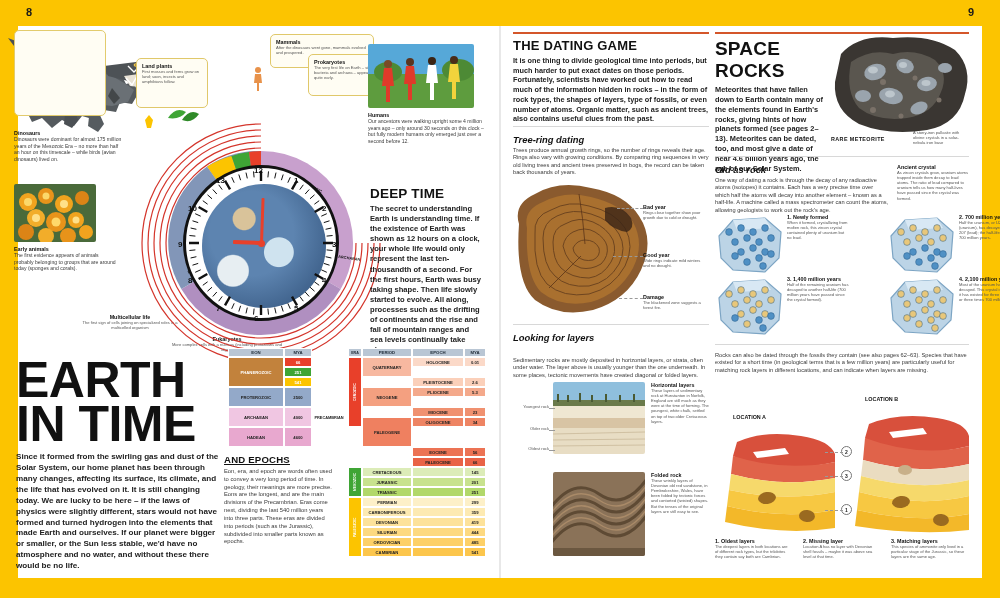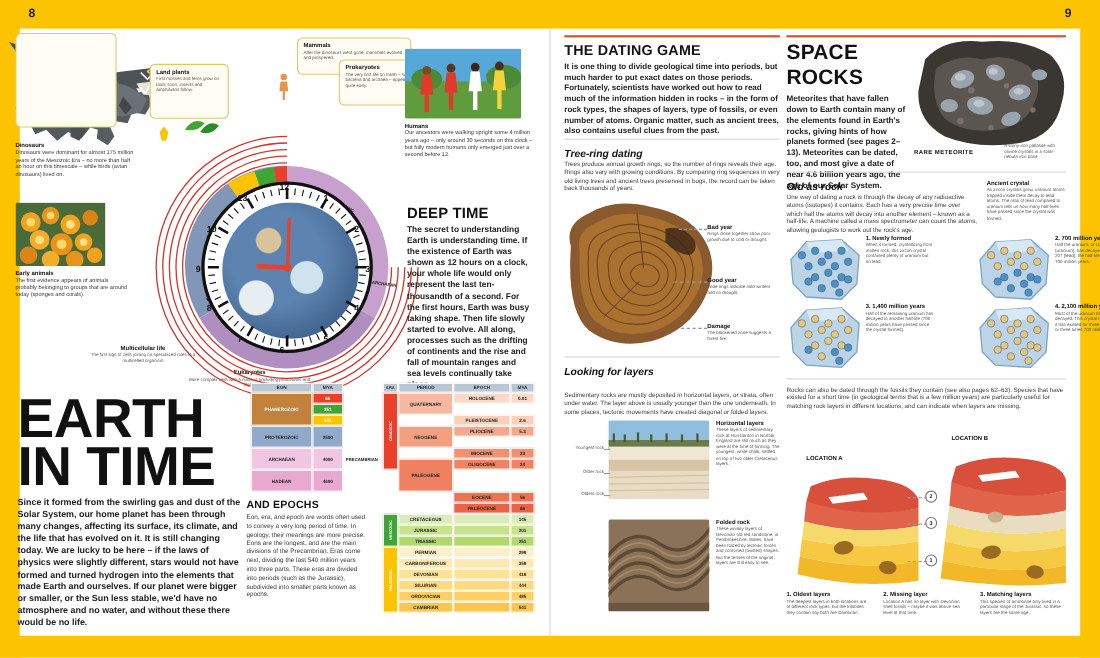--- a/index.html
+++ b/index.html
@@ -388,21 +388,21 @@
             <div class="trow">
              <div class="tcell" style="width:56px;height:20px;background:#e8a8cf">HADEAN</div>
              <div class="tcell" style="width:28px;height:20px;background:#e8a8cf">4600</div>
            </div>
           </div>
           <div class="tcell" style="width:34px;height:60px;background:#fff;color:#222;border:none;font-size:3.9px">PRECAMBRIAN</div>
         </div>
       </div>
 
     <div style="position:absolute; left:206px; top:428px; width:110px;">
-      <div class="htitle" style="font-size:9.6px; line-height:1.15; margin-bottom:3px;">AND EPOCHS</div>
+      <div class="htitle" style="font-size:9.6px; line-height:1.15; margin-bottom:3px;text-decoration:underline;">AND EPOCHS</div>
       <div class="cap" style="font-size:5.8px; line-height:1.35;">Eon, era, and epoch are words often used to convey a very long period of time. In geology, their meanings are more precise. Eons are the longest, and are the main divisions of the Precambrian. Eras come next, dividing the last 540 million years into three parts. These eras are divided into periods (such as the Jurassic), subdivided into smaller parts known as epochs.</div>
     </div>
 
     <div class="tbl" id="geotable" style="left:330px; top:322px; width:150px;">
         <div class="trow">
       <div class="tcell thead" style="width:14px;height:9px;font-size:3.6px">ERA</div>
       <div class="tcell thead" style="width:50px;height:9px">PERIOD</div>
       <div class="tcell thead" style="width:52px;height:9px">EPOCH</div>
       <div class="tcell thead" style="width:22px;height:9px">MYA</div>
     </div>

